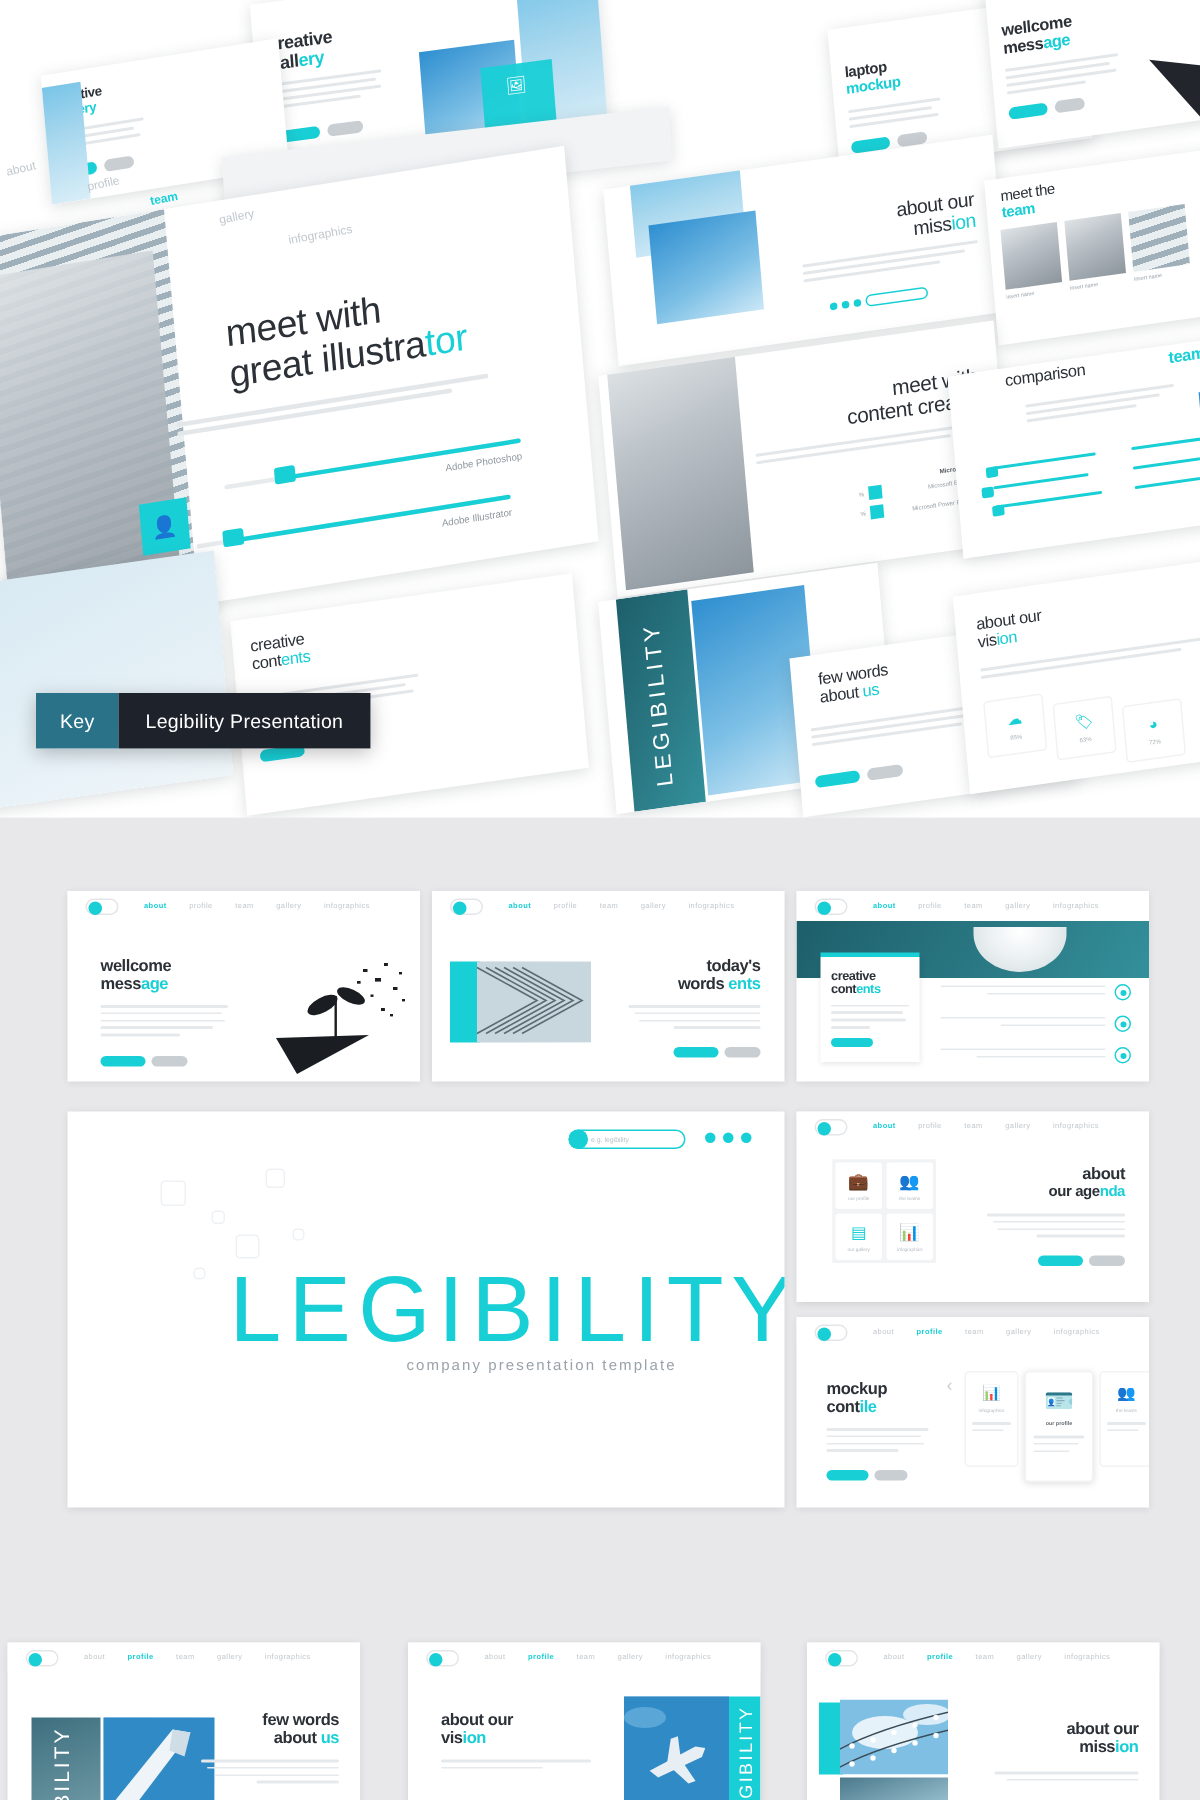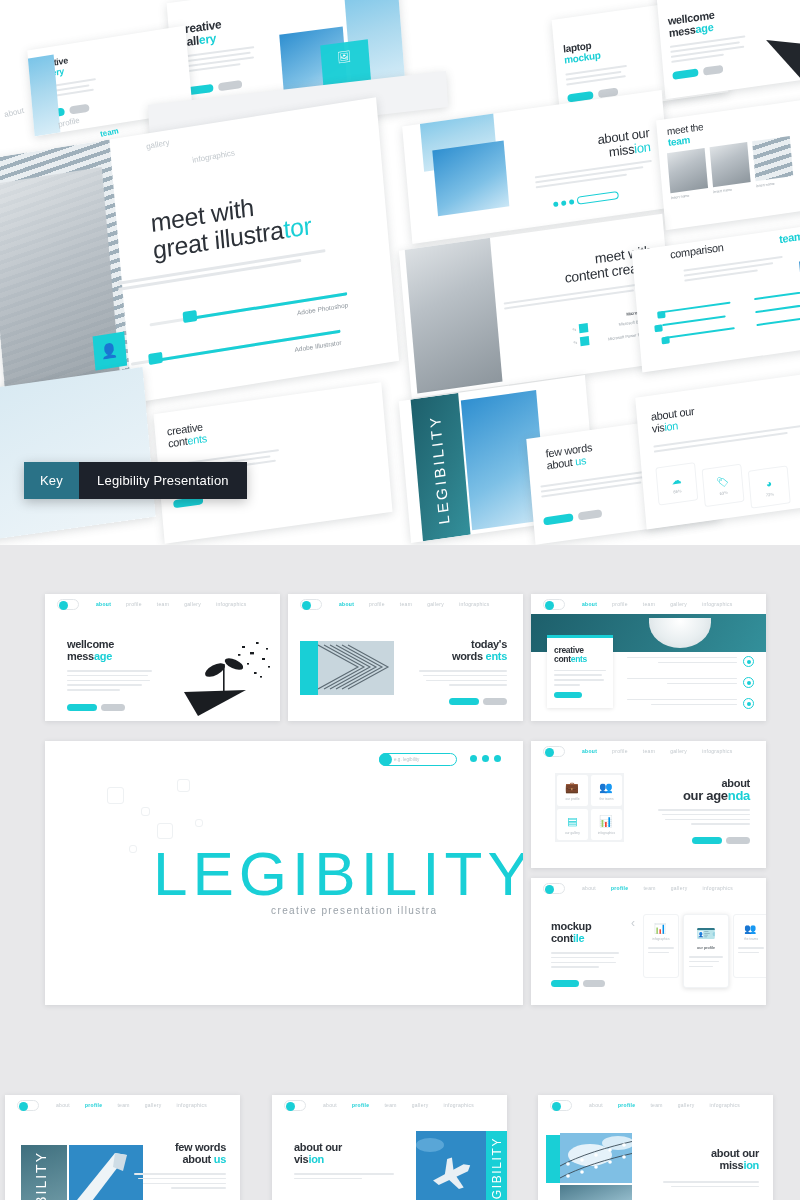--- a/index.html
+++ b/index.html
@@ -601,21 +601,21 @@
           <i></i>
           <i></i>
       </div>
       <div class="sq" style="left:62px;top:46px;width:17px;height:17px;"></div>
       <div class="sq" style="left:132px;top:38px;width:13px;height:13px;"></div>
       <div class="sq" style="left:96px;top:66px;width:9px;height:9px;"></div>
       <div class="sq" style="left:112px;top:82px;width:16px;height:16px;"></div>
       <div class="sq" style="left:150px;top:78px;width:8px;height:8px;"></div>
       <div class="sq" style="left:84px;top:104px;width:8px;height:8px;"></div>
       <div class="bigtitle" style="position:absolute;left:108px;top:102px;font-size:62px;line-height:1;">LEGIBILITY</div>
-      <div class="bigsub" style="position:absolute;left:226px;top:164px;font-size:10px;">creative presentation illustra</div>
+      <div class="bigsub" style="position:absolute;left:226px;top:164px;font-size:10px;">company presentation template</div>
     </div>
 
     <div class="slide" style="left:531px;top:196px;width:235px;height:127px;">
       <div class="topnav" style="height:20px;padding:0 12px;gap:9px;">
         <div class="toggle"></div>
         <div class="navlinks" style="gap:15px;margin-left:8px;">
           <span class="navlink active">about</span>
           <span class="navlink">profile</span>
           <span class="navlink">team</span>
           <span class="navlink">gallery</span>
@@ -635,21 +635,21 @@
           <span class="icn" style="font-size:11px;">▤</span>
           <span class="lbl" style="font-size:3.2px;">our gallery</span>
         </div>
         <div class="card" style="width:33px;height:33px;">
           <span class="icn" style="font-size:11px;">📊</span>
           <span class="lbl" style="font-size:3.2px;">infographics</span>
         </div>
       </div>
       <div style="position:absolute;right:16px;top:36px;text-align:right;">
         <div class="h2" style="font-size:11px;">about</div>
-        <div class="h2" style="font-size:13px;"><span>our age</span><span class="acc">nda</span></div>
+        <div class="h2" style="font-size:10px;"><span>our age</span><span class="acc">nda</span></div>
       </div>
       <div class="para" style="position:absolute;right:16px;top:68px;width:92px;">
         <span style="width:100%;margin-left:auto"></span>
           <span style="width:96%;margin-left:auto"></span>
           <span style="width:92%;margin-left:auto"></span>
           <span style="width:64%;margin-left:auto"></span>
       </div>
       <div style="position:absolute;right:16px;top:96px;display:flex;gap:4px;">
         <div class="chip-t" style="width:30px;height:7px;"></div>
         <div class="chip-g" style="width:24px;height:7px;"></div>

